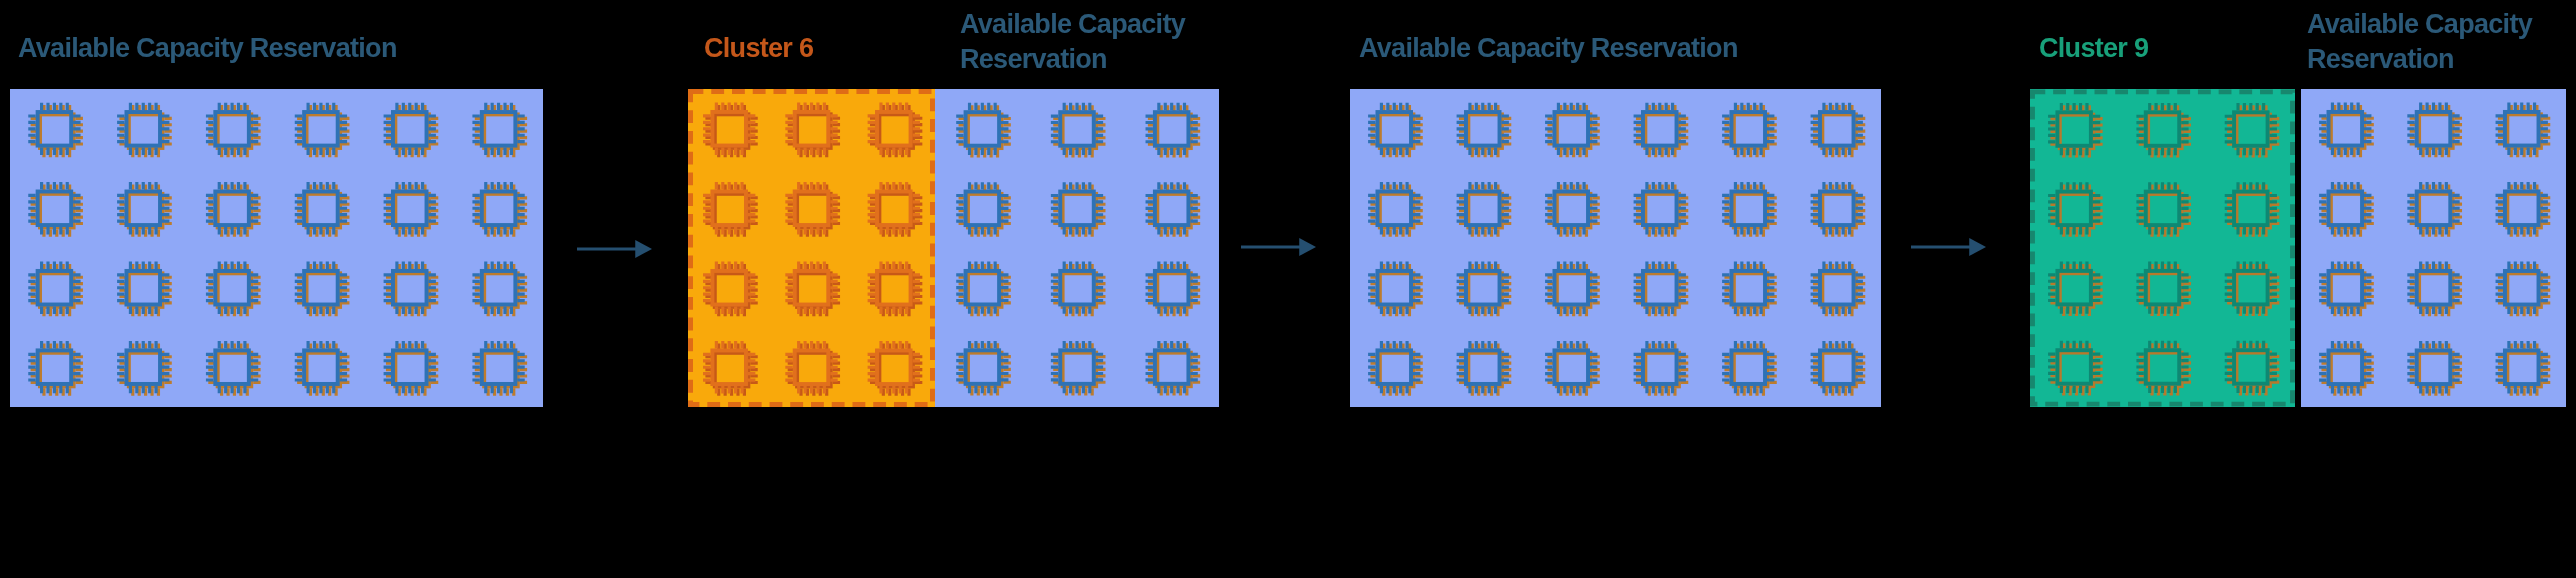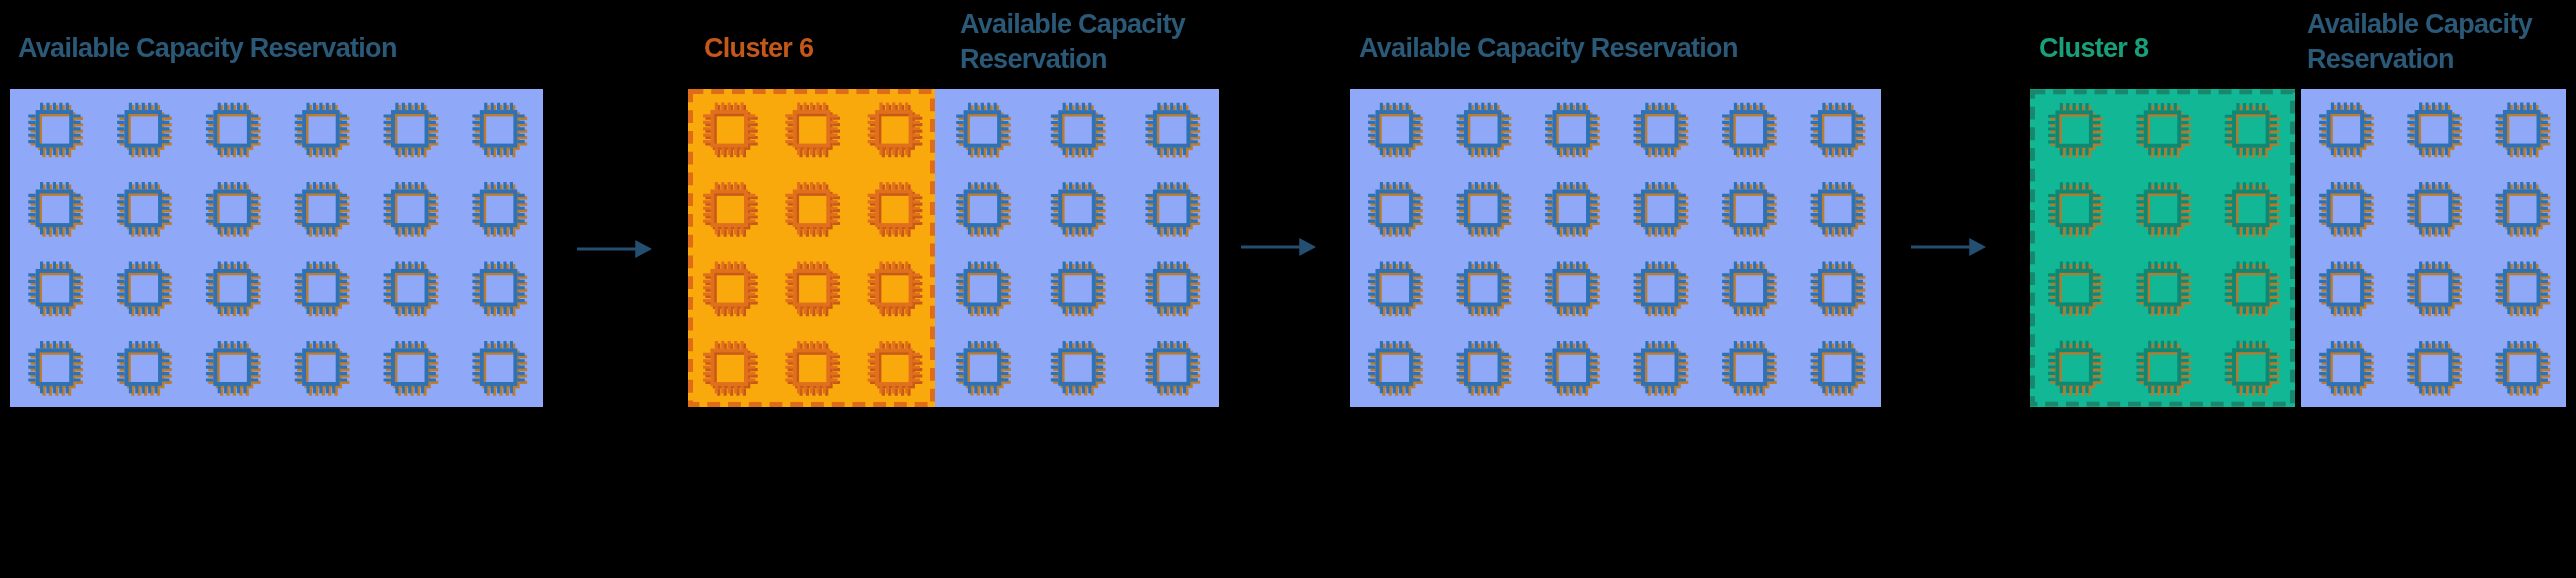--- a/index.html
+++ b/index.html
@@ -482,21 +482,21 @@
       <div>Cluster 6</div>
     </div>
     <div class="diagram-title" style="left: 960px; top: 7px; color: rgb(43, 89, 120);">
       <div>Available Capacity</div>
       <div>Reservation</div>
     </div>
     <div class="diagram-title" style="left: 1359px; top: 31px; color: rgb(43, 89, 120);">
       <div>Available Capacity Reservation</div>
     </div>
     <div class="diagram-title" style="left: 2039px; top: 31px; color: rgb(24, 160, 122);">
-      <div>Cluster 8</div>
+      <div>Cluster 9</div>
     </div>
     <div class="diagram-title" style="left: 2307px; top: 7px; color: rgb(43, 89, 120);">
       <div>Available Capacity</div>
       <div>Reservation</div>
     </div>
     <svg width="77" height="26" class="arrow-svg" style="left: 577px; top: 236px;" viewBox="0 0 78 26">
       <line x1="0" y1="13" x2="62" y2="13" stroke="#254F70" stroke-width="3"></line>
       <polygon points="76,13 59,4 59,22" fill="#254F70"></polygon>
     </svg>
     <svg width="77" height="26" class="arrow-svg" style="left: 1241px; top: 234px;" viewBox="0 0 78 26">

